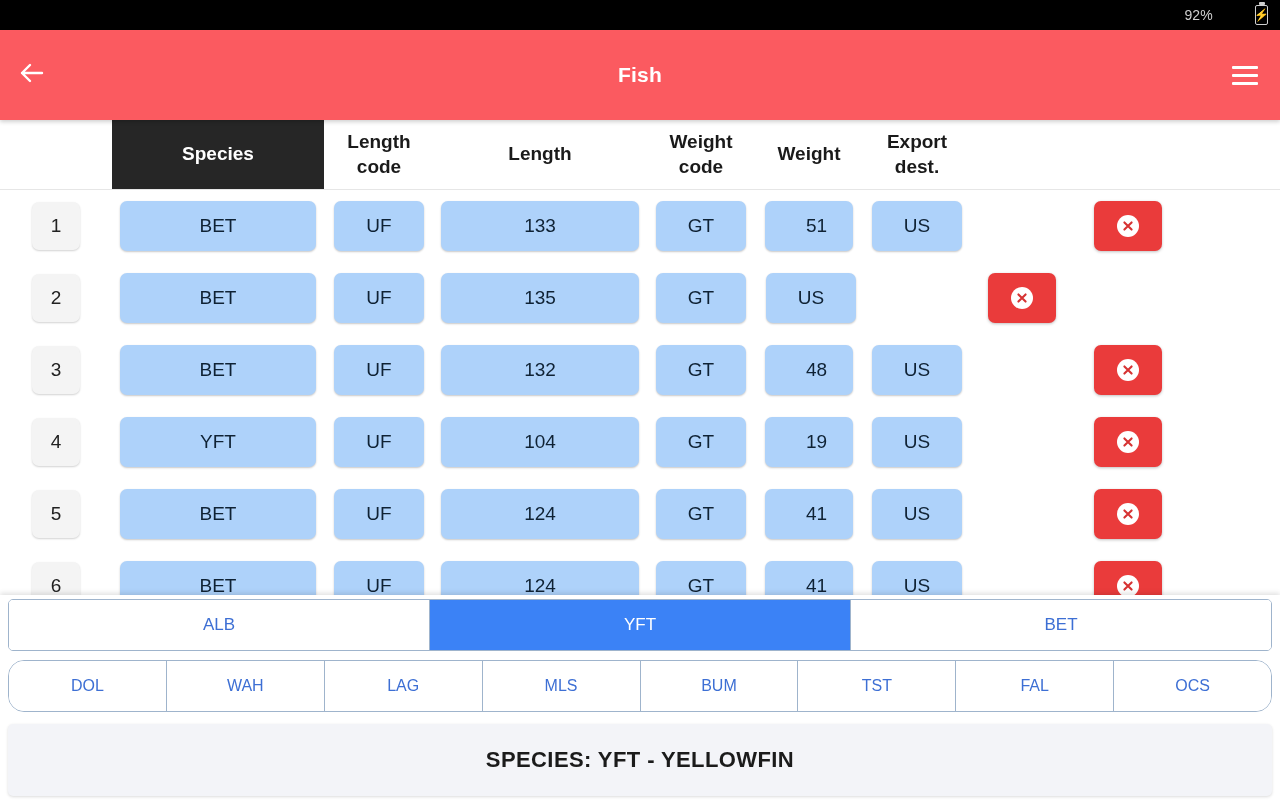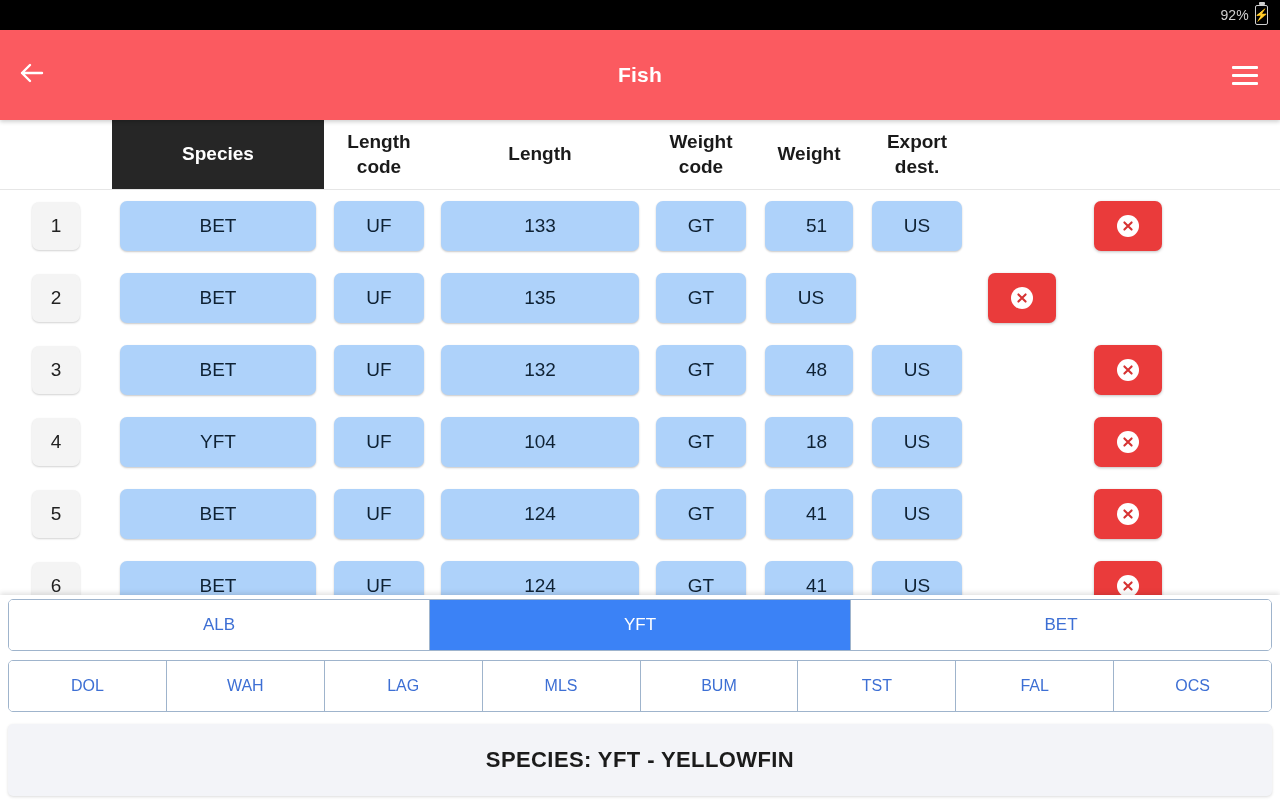--- a/index.html
+++ b/index.html
@@ -9,21 +9,21 @@
     background: #ffffff;
     font-family: "Liberation Sans", sans-serif;
   }
 
   .screen { position: relative; width: 1280px; height: 800px; display: flex; flex-direction: column; }
 
   
   .status-bar {
     height: 30px; background: #000000; color: #d8d8d8;
     display: flex; align-items: center; justify-content: flex-end;
-    padding-right: 12px; font-size: 14px; flex: 0 0 30px;
+    padding-right: 12px; font-size: 14px; flex: 0 0 30px; gap: 36px;
   }
   .status-battery-text { letter-spacing: .2px; color: #cfcfcf; font-size: 14px; }
   .battery-icon {
     position: relative; width: 13px; height: 20px; margin-left: 6px;
     border: 1.6px solid #cfcfcf; border-radius: 2px;
   }
   .battery-icon::before {
     content: ""; position: absolute; top: -4px; left: 50%; transform: translateX(-50%);
     width: 6px; height: 2.5px; background: #cfcfcf; border-radius: 1px;
   }
@@ -126,21 +126,21 @@
   .sp-btn {
     display: flex; align-items: center; justify-content: center;
     font-size: 17px; color: #3d6fd4; background: #ffffff; cursor: pointer;
     border-right: 1px solid #9fb4cc;
   }
   .sp-btn:last-child { border-right: none; }
   .sp-btn.active { background: #3b82f6; color: #ffffff; }
 
   .species-row-secondary {
     display: flex; height: 52px; margin-top: 9px;
-    border: 1px solid #9fb4cc; border-radius: 5px; overflow: hidden;
+    border: 1px solid #9fb4cc; border-radius: 16px; overflow: hidden;
   }
   .species-row-secondary .sp-btn { flex: 1 1 0; font-size: 16px; }
 
   .species-banner {
     margin-top: 12px; height: 72px; background: #f3f4f8;
     border-radius: 5px; display: flex; align-items: center; justify-content: center;
     box-shadow: 0 1px 3px rgba(0,0,0,.14);
     font-size: 22px; font-weight: bold; color: #1b1b1b; letter-spacing: .4px;
   }
 </style>
@@ -303,21 +303,21 @@
           <div class="cell c-lcode">
             <div class="val-chip">UF</div>
           </div>
           <div class="cell c-len">
             <div class="val-chip">104</div>
           </div>
           <div class="cell c-wcode">
             <div class="val-chip">GT</div>
           </div>
           <div class="cell c-wt">
-            <div class="val-chip">18</div>
+            <div class="val-chip">19</div>
           </div>
           <div class="cell c-exp">
             <div class="val-chip">US</div>
           </div>
           <div class="cell c-del" style="justify-content: flex-start;">
             <div class="del-btn">
               <span class="del-circle">
                 <svg width="12" height="12" viewBox="0 0 12 12">
                   <path d="M2.4 2.4 L9.6 9.6 M9.6 2.4 L2.4 9.6" stroke="#d63232" stroke-width="2.1" stroke-linecap="round"></path>
                 </svg>

